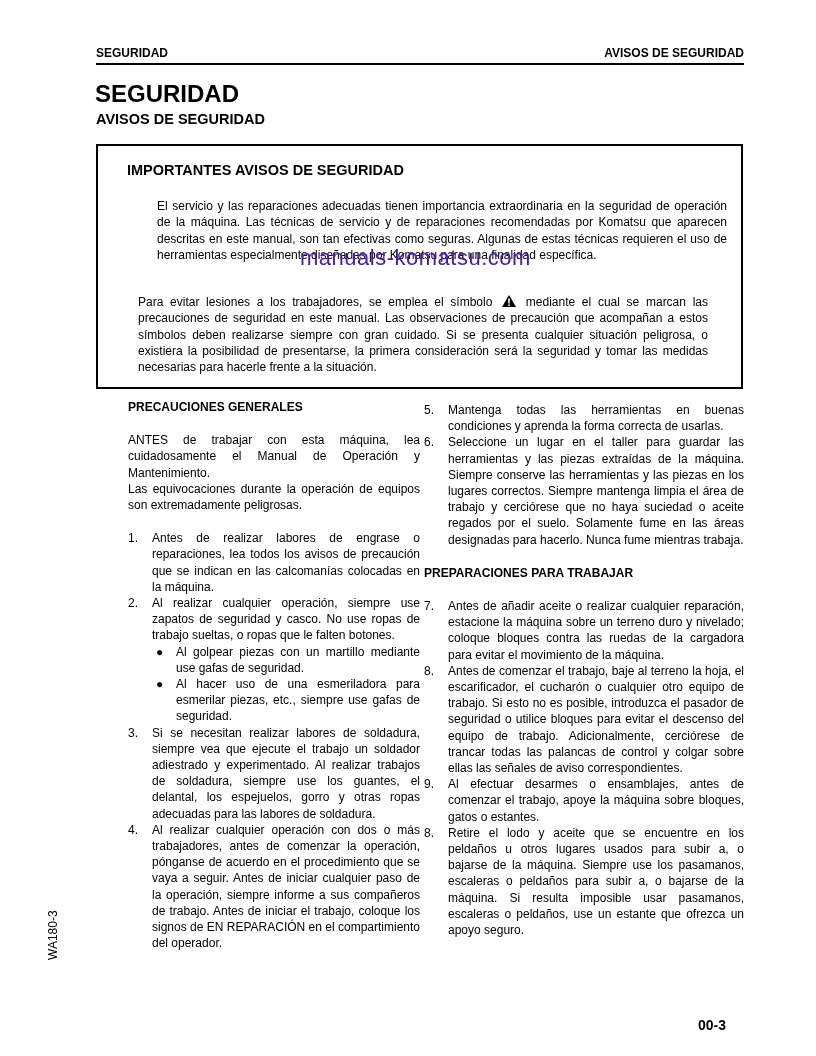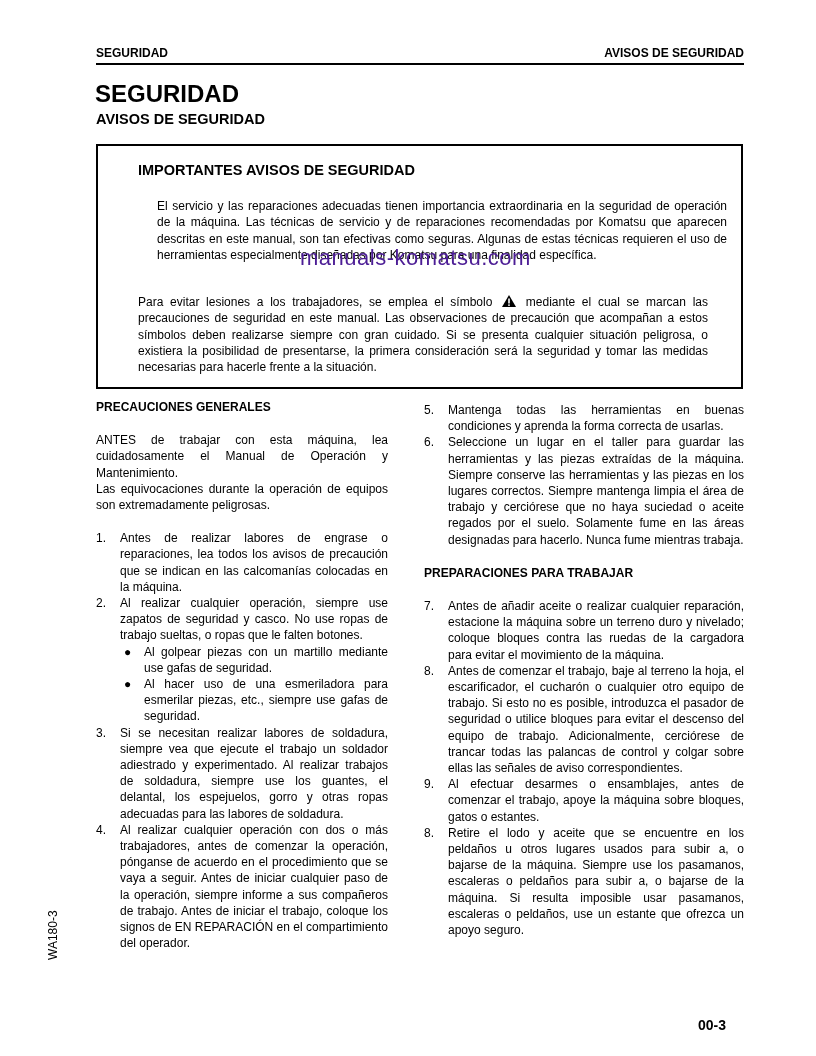--- a/index.html
+++ b/index.html
@@ -5,21 +5,21 @@
   html,body{margin:0;padding:0;background:#fff;}
   body{width:816px;height:1056px;position:relative;overflow:hidden;font-family:"Liberation Sans",sans-serif;color:#000;}
   .abs{position:absolute;}
   .hdr{top:46px;font-size:12px;font-weight:bold;}
   .hdr-left{left:96px;}
   .hdr-right{right:72px;}
   .hdr-rule{left:96px;width:648px;top:63px;height:2px;background:#000;}
   .title{left:95px;top:80px;font-size:24px;font-weight:bold;letter-spacing:0px;}
   .subtitle{left:96px;top:111px;font-size:14.5px;font-weight:bold;}
   .box{left:96px;top:144px;width:647px;height:245px;border:2px solid #000;box-sizing:border-box;}
-  .box-title{left:138px;top:162px;font-size:14.5px;font-weight:bold;}
+  .box-title{left:127px;top:162px;font-size:14.5px;font-weight:bold;}
   .box-p{left:138px;width:570px;font-size:12px;line-height:16.3px;text-align:justify;}
   .p1{top:198px;margin-left:19px;}
   .p2{top:294px;}
   .warn{display:inline-block;width:14px;height:12px;vertical-align:-1px;margin:0 3px;}
   .watermark{left:300px;top:245px;font-size:22px;color:#4c1d95;letter-spacing:0.5px;}
   .col{font-size:12px;line-height:16.2px;text-align:justify;}
   .col-left{left:96px;width:292px;}
   .col-right{left:424px;width:320px;}
   .sec-h{font-weight:bold;font-size:12px;}
   .item{position:relative;padding-left:24px;}
@@ -46,21 +46,21 @@
   <span>Para evitar lesiones a los trabajadores, se emplea el símbolo</span>
   <span class="warn"><svg width="14" height="12" viewBox="0 0 14 12">
         <polygon points="7,0 14,12 0,12" fill="#000"></polygon>
         <rect x="6.2" y="3.5" width="1.6" height="5" fill="#fff"></rect>
         <rect x="6.2" y="9.4" width="1.6" height="1.5" fill="#fff"></rect>
       </svg></span>
   <span>mediante el cual se marcan las precauciones de seguridad en este manual. Las observaciones de precaución que acompañan a estos símbolos deben realizarse siempre con gran cuidado. Si se presenta cualquier situación peligrosa, o existiera la posibilidad de presentarse, la primera consideración será la seguridad y tomar las medidas necesarias para hacerle frente a la situación.</span>
 </div>
 <div class="abs watermark">manuals-komatsu.com</div>
 
-<div class="abs col col-left" style="top:399px;">
+<div class="abs col col-left" style="top:399px;margin-left:32px;">
   <div class="sec-h">PRECAUCIONES GENERALES</div>
   <div style="height:17px"></div>
   <div>ANTES de trabajar con esta máquina, lea cuidadosamente el Manual de Operación y Mantenimiento.</div>
   <div>Las equivocaciones durante la operación de equipos son extremadamente peligrosas.</div>
   <div style="height:17px"></div>
 
   <div class="item">
     <span class="num">1.</span>
     <div>Antes de realizar labores de engrase o reparaciones, lea todos los avisos de precaución que se indican en las calcomanías colocadas en la máquina.</div>
   </div>

